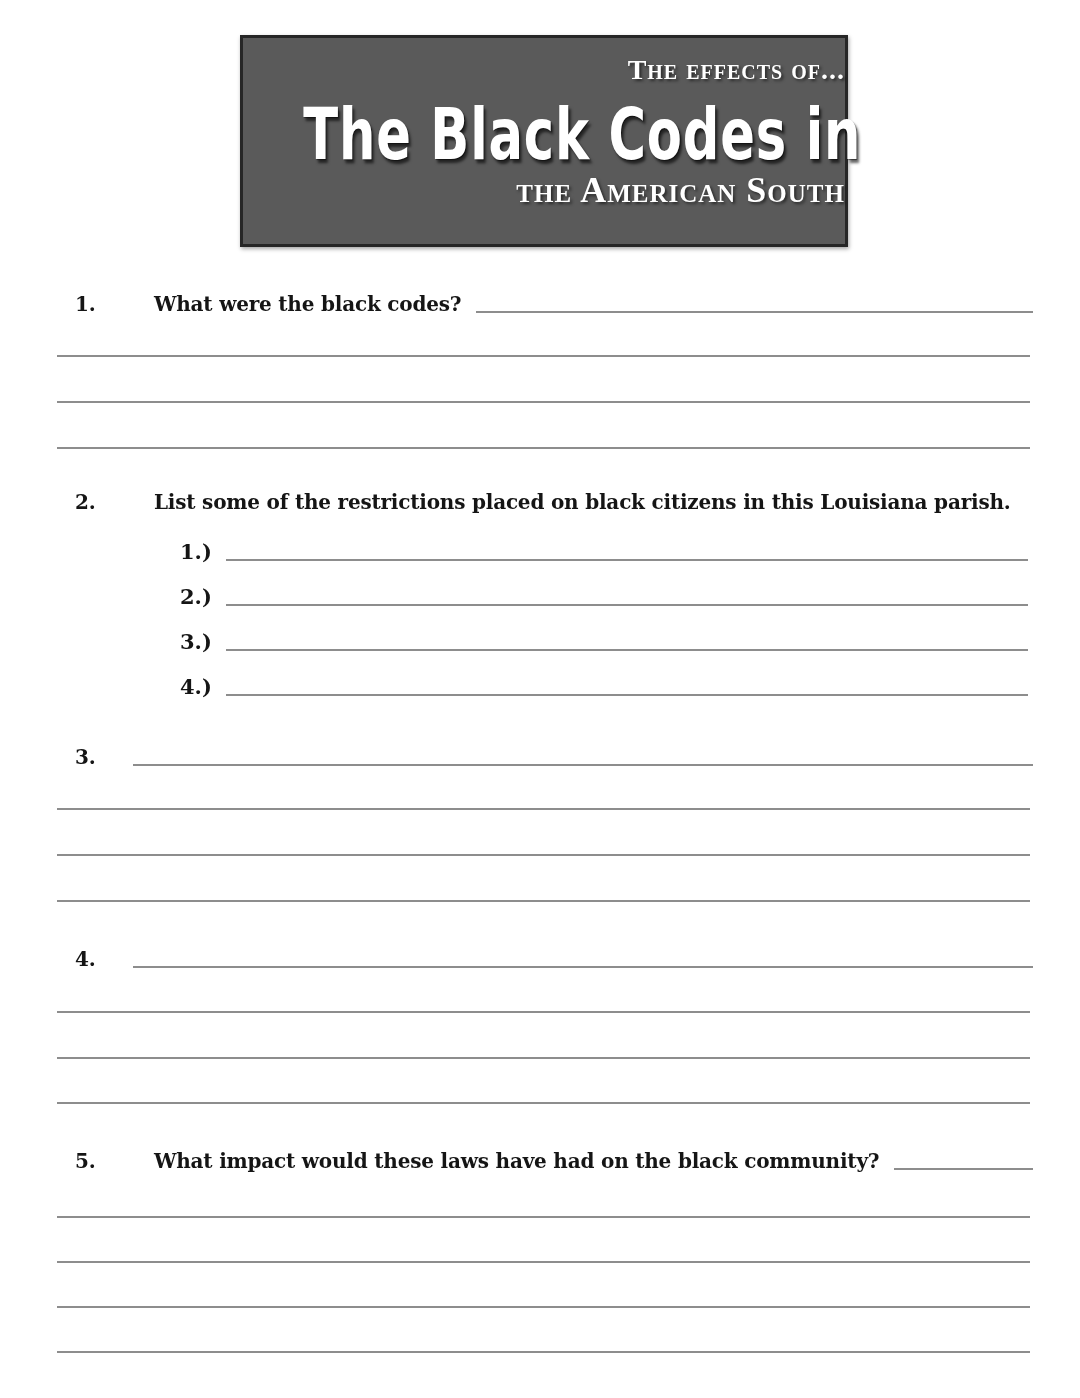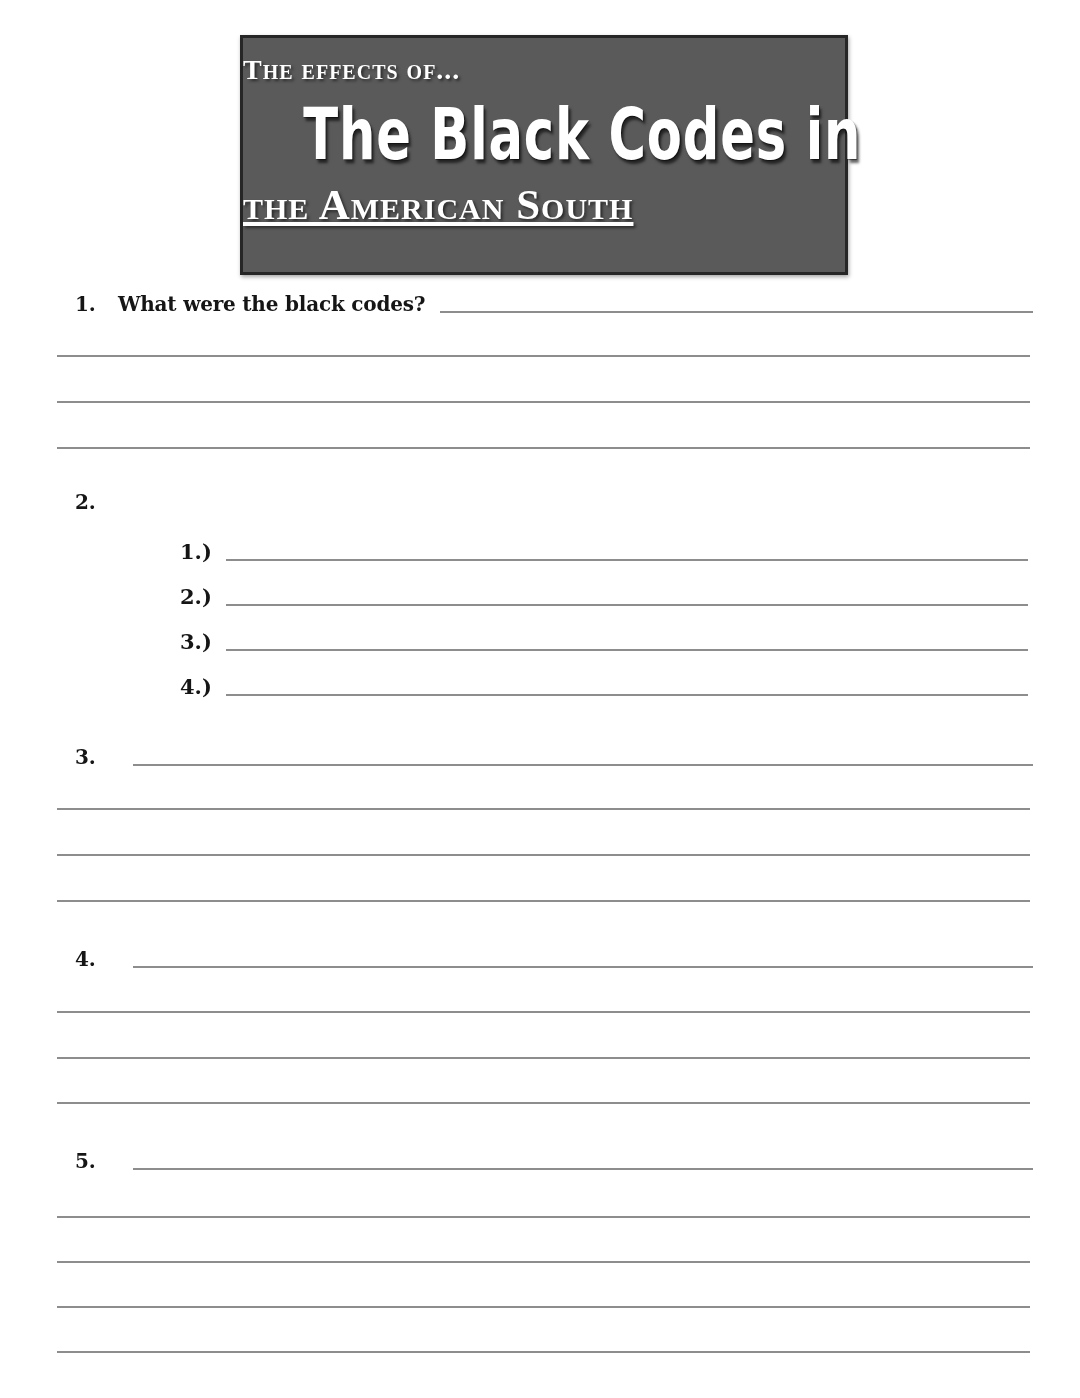--- a/index.html
+++ b/index.html
@@ -9,27 +9,27 @@
     height: 1398px;
     background: var(--page-bg, #ffffff);
     font-family: "DejaVu Serif", serif;
     overflow: hidden;
   }
 
   
   .banner {
     position: absolute;
     left: 240px; top: 35px;
-    width: 608px; height: 240px;
+    width: 608px; height: 212px;
     box-sizing: border-box;
     background: var(--banner-bg, #5a5a5a);
     border: 3px solid var(--banner-border, #262626);
     box-shadow: 1px 2px 4px rgba(0,0,0,0.35);
     color: var(--banner-text, #ffffff);
-    text-align: left;
+    text-align: right;
   }
   .kicker {
     margin-top: 14px;
     font-family: "Liberation Serif", serif;
     font-variant: small-caps;
     font-weight: bold;
     font-size: 28px;
     line-height: 36px;
     letter-spacing: 1px;
     text-shadow: 2px 2px 3px rgba(0,0,0,0.55);
@@ -40,44 +40,43 @@
     font-weight: bold;
     font-size: 64px;
     line-height: 72px;
     white-space: nowrap;
     letter-spacing: 1px;
     transform: scale(0.80, 1.12);
     transform-origin: 50% 50%;
     text-shadow: 3px 4px 3px rgba(0,0,0,0.6), 1px 1px 1px rgba(0,0,0,0.5);
   }
   .subtitle {
-    margin-top: 15px;
+    margin-top: 0;
     font-family: "Liberation Serif", serif;
     font-variant: small-caps;
     font-weight: bold;
-    font-size: 43px;
+    font-size: 36px;
     line-height: 40px;
     letter-spacing: 1px;
     text-shadow: 2px 2px 3px rgba(0,0,0,0.55);
-    text-decoration: underline;
   }
 
   
   .q-row {
     position: absolute;
     left: 75px; right: 47px;
     display: flex;
     font-weight: bold;
     font-size: 20px;
     line-height: 26px;
     color: var(--ink, #151515);
     letter-spacing: -0.2px;
   }
   .qnum { flex: none; width: 43px; }
-  .qtext { flex: none; white-space: nowrap; }
+  .qtext { flex: none; white-space: nowrap; margin-left: 36px; }
   .qline {
     flex: 1 1 auto;
     min-width: 30px;
     margin: 0 0 4px 15px;
     border-bottom: 2px solid var(--line, #8d8d8d);
   }
 
   .sub-row {
     position: absolute;
     left: 180px; right: 52px;
@@ -113,20 +112,21 @@
     <span class="qnum">1.</span>
     <span class="qtext">What were the black codes?</span>
     <span class="qline"></span>
   </div>
   <div class="rule" style="top:355px"></div>
   <div class="rule" style="top:401px"></div>
   <div class="rule" style="top:447px"></div>
 
   <div class="q-row" style="top:489px">
     <span class="qnum">2.</span>
+    <span class="qtext">List some of the restrictions placed on black citizens in this Louisiana parish.</span>
   </div>
   <div class="sub-row" style="top:539px">
     <span class="subnum">1.)</span>
     <span class="qline"></span>
   </div>
   <div class="sub-row" style="top:584px">
     <span class="subnum">2.)</span>
     <span class="qline"></span>
   </div>
   <div class="sub-row" style="top:629px">
@@ -149,20 +149,21 @@
   <div class="q-row" style="top:946px">
     <span class="qnum">4.</span>
     <span class="qline"></span>
   </div>
   <div class="rule" style="top:1011px"></div>
   <div class="rule" style="top:1057px"></div>
   <div class="rule" style="top:1102px"></div>
 
   <div class="q-row" style="top:1148px">
     <span class="qnum">5.</span>
+    <span class="qtext">What impact would these laws have had on the black community?</span>
     <span class="qline"></span>
   </div>
   <div class="rule" style="top:1216px"></div>
   <div class="rule" style="top:1261px"></div>
   <div class="rule" style="top:1306px"></div>
   <div class="rule" style="top:1351px"></div>
 
 </div>
 
 </body></html>

